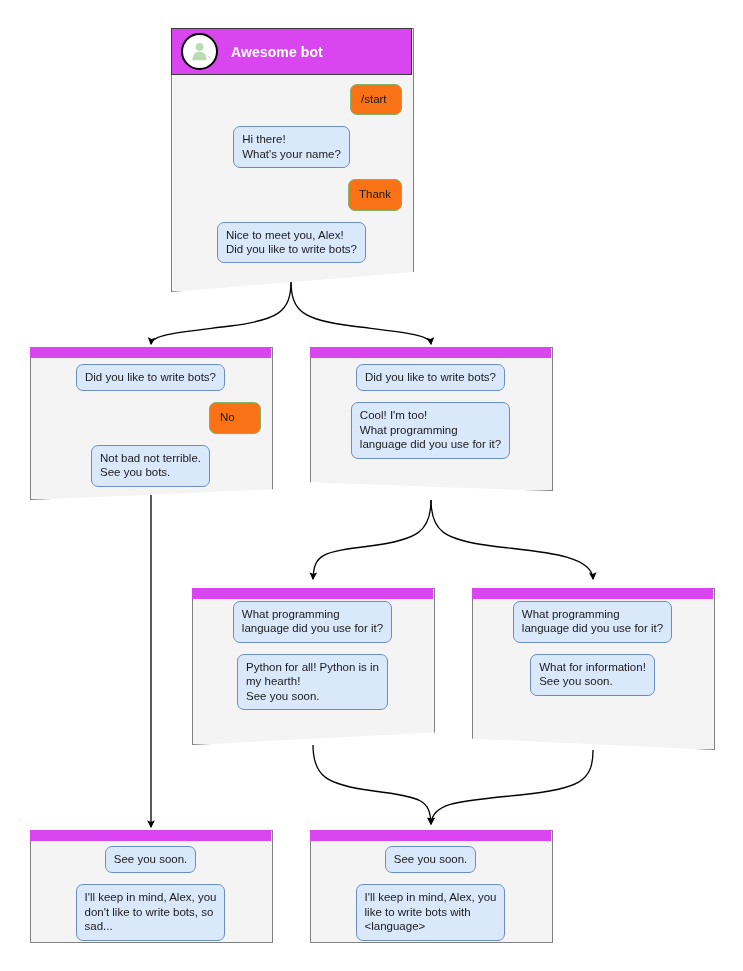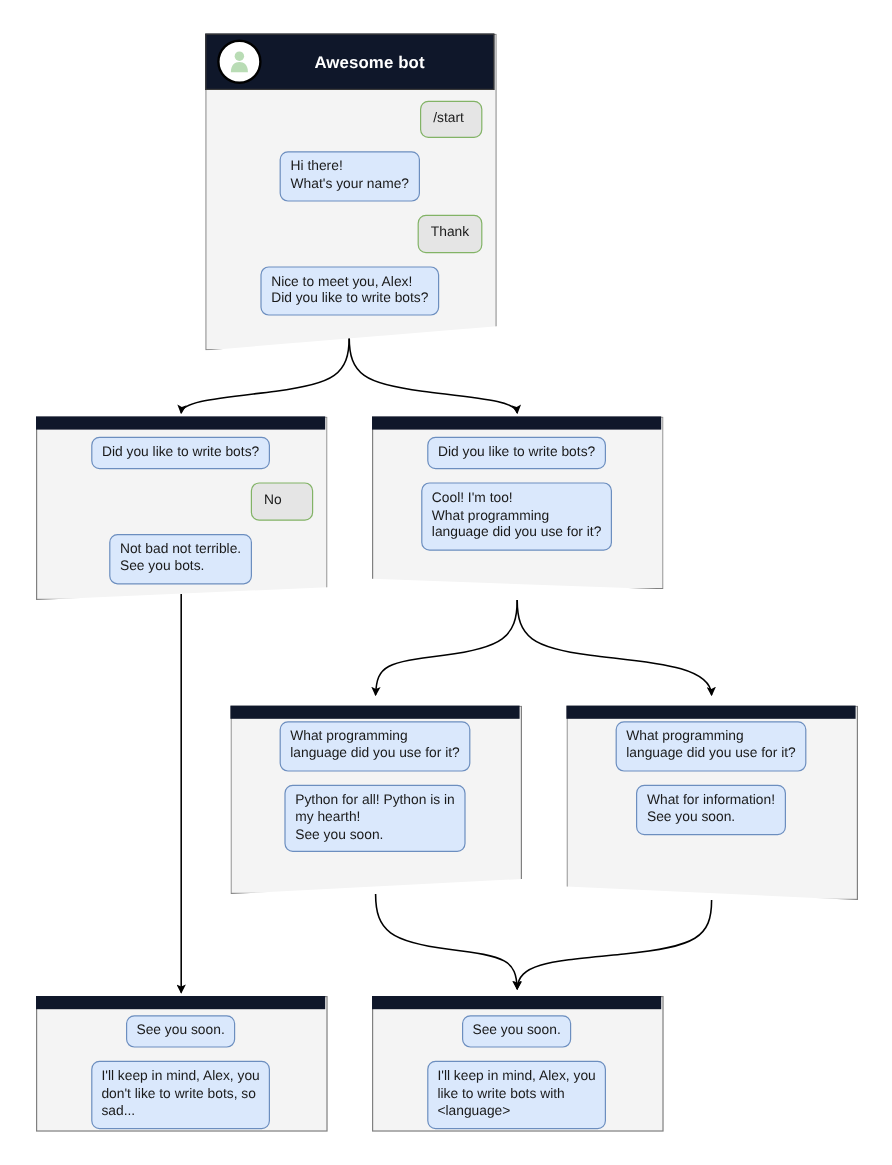--- a/index.html
+++ b/index.html
@@ -40,23 +40,22 @@
     left: 0; top: 0;
     width: 100%;
     height: 100%;
     background: #f4f4f4;
     border: 1px solid #808080;
   }
   .header-bar {
     position: absolute;
     left: 0; top: 0;
     width: 100%;
-    background: #0f172a;
-    box-sizing: border-box;
-    gap: 31px;
+    background: #d946ef;
+    box-sizing: border-box;
   }
   .header-bar.tall {
     height: 47px;
     border: 1px solid #3a3a3a;
     display: flex;
     align-items: center;
     padding-left: 9px;
   }
   .header-bar.thin {
     height: 11px;
@@ -105,21 +104,21 @@
     padding: 5px 8px 6px 8px;
     box-sizing: border-box;
     white-space: pre-line;
     max-width: 84%;
   }
   .bubble.bot {
     background: #dae8fc;
     border: 1px solid #6c8ebf;
   }
   .bubble.user {
-    background: #e5e5e5;
+    background: #f97316;
     border: 1px solid #82b366;
     text-align: left;
     min-width: 52px;
     margin-left: 32px;
   }
   .bubble.user.pad {
     padding: 7px 10px 8px 10px;
   }
 </style>
 </head>

